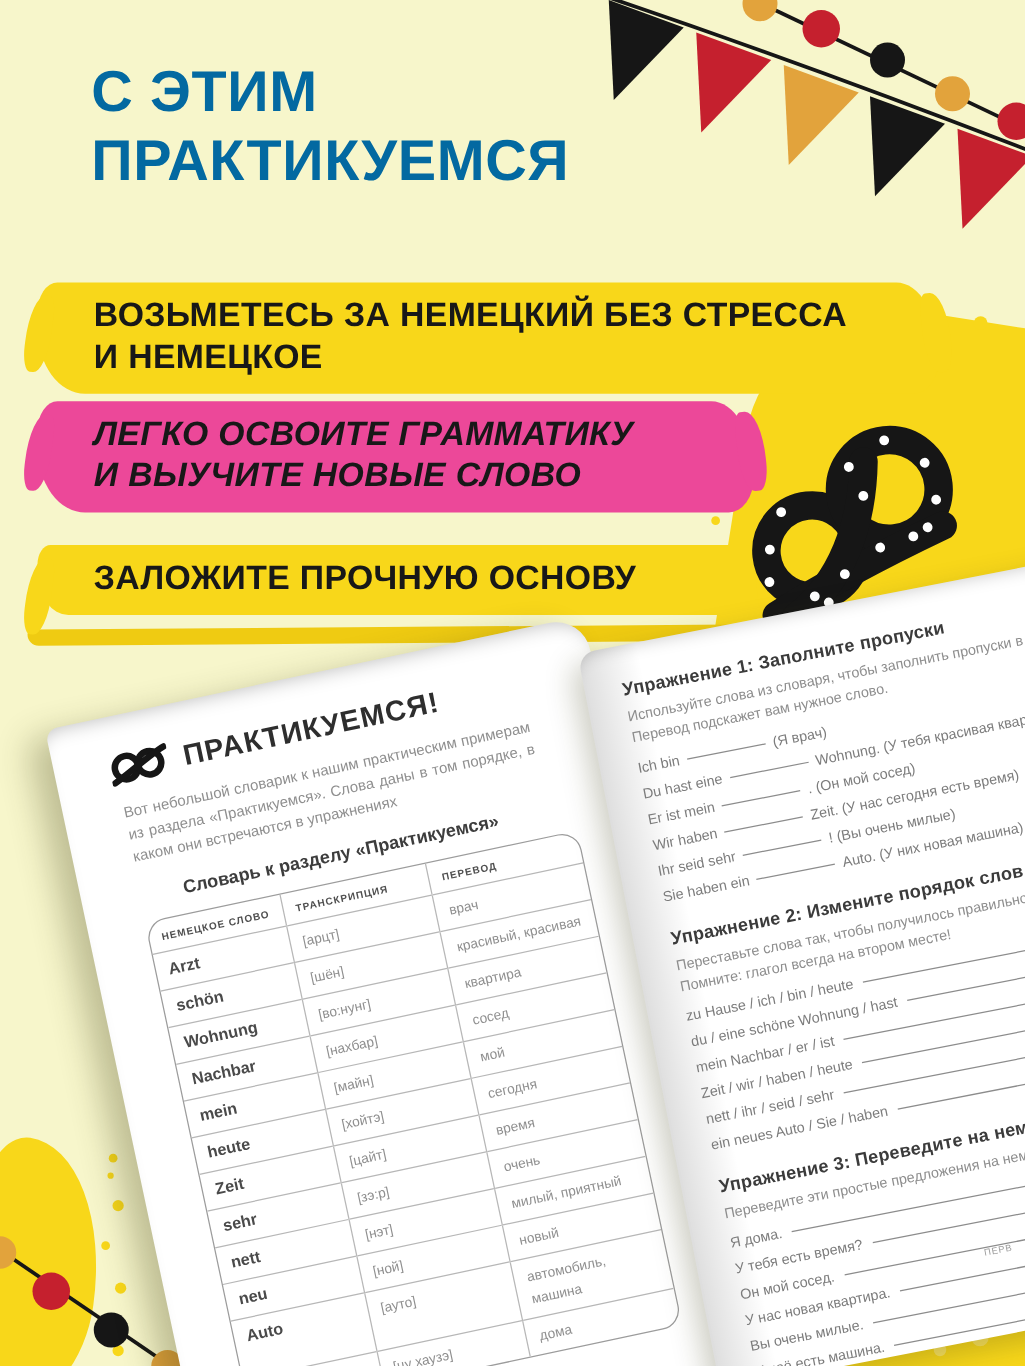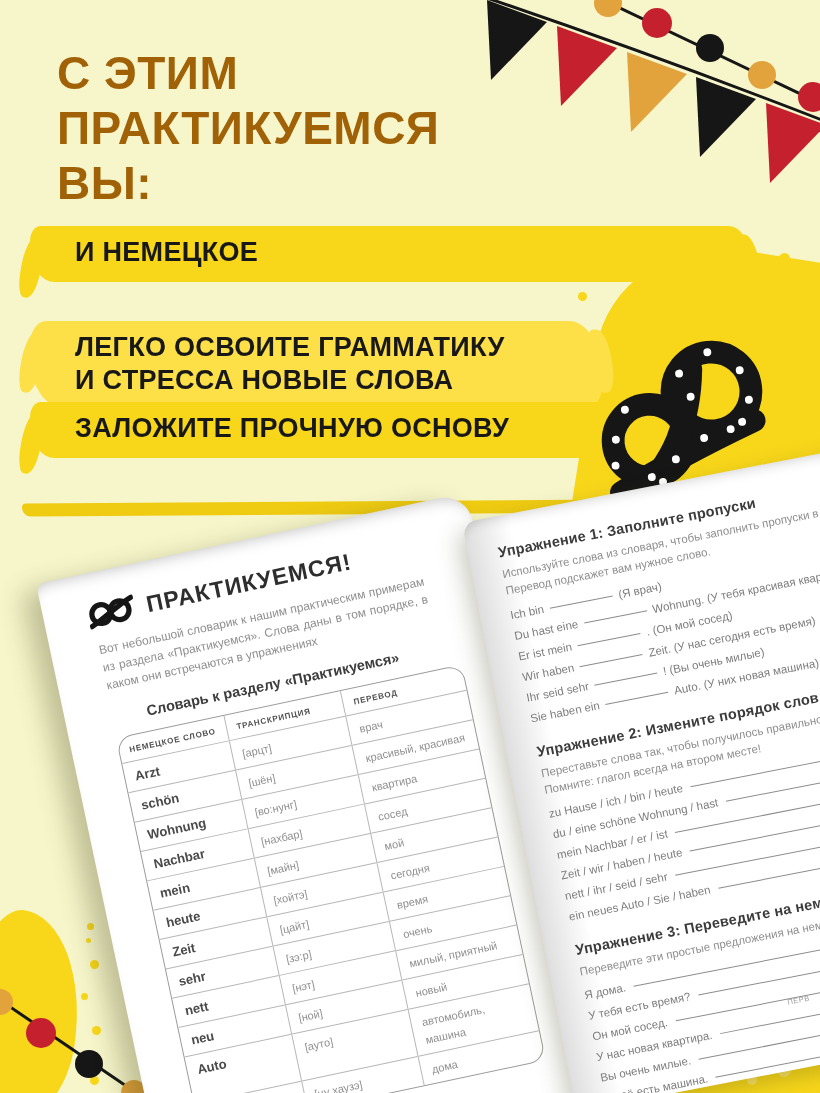--- a/index.html
+++ b/index.html
@@ -3,42 +3,42 @@
 <meta charset="utf-8">
 <style>
   html,body{margin:0;padding:0;}
   .stage{
     position:relative;width:820px;height:1093px;overflow:hidden;
     background:#F7F6CB;
     font-family:"Liberation Sans", sans-serif;
   }
   
   .headline{
-    position:absolute;left:57px;top:46px;z-index:2;
-    font-size:46px;font-weight:800;color:#a16207;
+    position:absolute;left:73px;top:46px;z-index:2;
+    font-size:46px;font-weight:800;color:#0369a1;
     line-height:1.2;letter-spacing:.5px;
   }
   
   .strip{
     position:absolute;left:30px;z-index:2;
     padding:10px 28px 13px 45px;
     border-radius:16px 34px 20px 38px/24px 58px 28px 52px;
   }
   .strip::before{
     content:'';position:absolute;left:-9px;top:10px;width:20px;height:62px;
     background:inherit;border-radius:62% 22% 55% 32%;transform:rotate(7deg);
   }
   .strip::after{
     content:'';position:absolute;right:-9px;top:8px;width:22px;height:64px;
     background:inherit;border-radius:24% 60% 34% 52%;transform:rotate(-6deg);
   }
   .sline{font-size:27px;font-weight:800;color:#181818;line-height:1.23;letter-spacing:.3px;white-space:nowrap;}
   .strip-1{top:226px;width:648px;}
   .strip-2{top:321px;width:500px;}
-  .strip-3{top:402px;width:516px;}
+  .strip-3{top:436px;width:516px;}
   .streak{
     position:absolute;left:22px;top:501px;width:742px;height:13px;z-index:1;
     background:#EFCB12;border-radius:8px 16px 10px 18px;transform:rotate(-.4deg);
   }
   
   .splash-right{
     position:absolute;left:582px;top:252px;width:310px;height:398px;z-index:1;
     border-radius:42% 6% 34% 10%/30% 10% 36% 14%;transform:rotate(9deg);
   }
   .splash-left{
@@ -143,29 +143,29 @@
     <circle cx="188" cy="8" r="14" fill="#E2A33C"></circle>
     <circle cx="237" cy="28" r="15" fill="#C5202E"></circle>
     <circle cx="290" cy="53" r="14" fill="#161616"></circle>
     <circle cx="342" cy="80" r="14" fill="#E2A33C"></circle>
     <circle cx="393" cy="102" r="15" fill="#C5202E"></circle>
   </svg>
 
   <div class="headline">
     <div>С ЭТИМ</div>
     <div>ПРАКТИКУЕМСЯ</div>
-    <div>ВЫ:</div>
   </div>
 
   <div class="strip strip-1" style="background: rgb(248, 215, 26);">
+    <div class="sline">ВОЗЬМЕТЕСЬ ЗА НЕМЕЦКИЙ БЕЗ СТРЕССА</div>
     <div class="sline">И НЕМЕЦКОЕ</div>
   </div>
-  <div class="strip strip-2" style="background: #fde047;">
+  <div class="strip strip-2" style="background: #ec4899; font-style: italic;">
     <div class="sline">ЛЕГКО ОСВОИТЕ ГРАММАТИКУ</div>
-    <div class="sline">И СТРЕССА НОВЫЕ СЛОВА</div>
+    <div class="sline">И ВЫУЧИТЕ НОВЫЕ СЛОВО</div>
   </div>
   <div class="strip strip-3" style="background: rgb(248, 215, 26);">
     <div class="sline">ЗАЛОЖИТЕ ПРОЧНУЮ ОСНОВУ</div>
   </div>
   <div class="streak" style="background: rgb(239, 203, 18);"></div>
 
   <svg class="pretzel-large" viewBox="0 0 120 110">
     <g fill="none" stroke="#161616" stroke-width="15" stroke-linecap="round">
       <circle cx="34" cy="66" r="24"></circle>
       <circle cx="78" cy="38" r="26"></circle>

